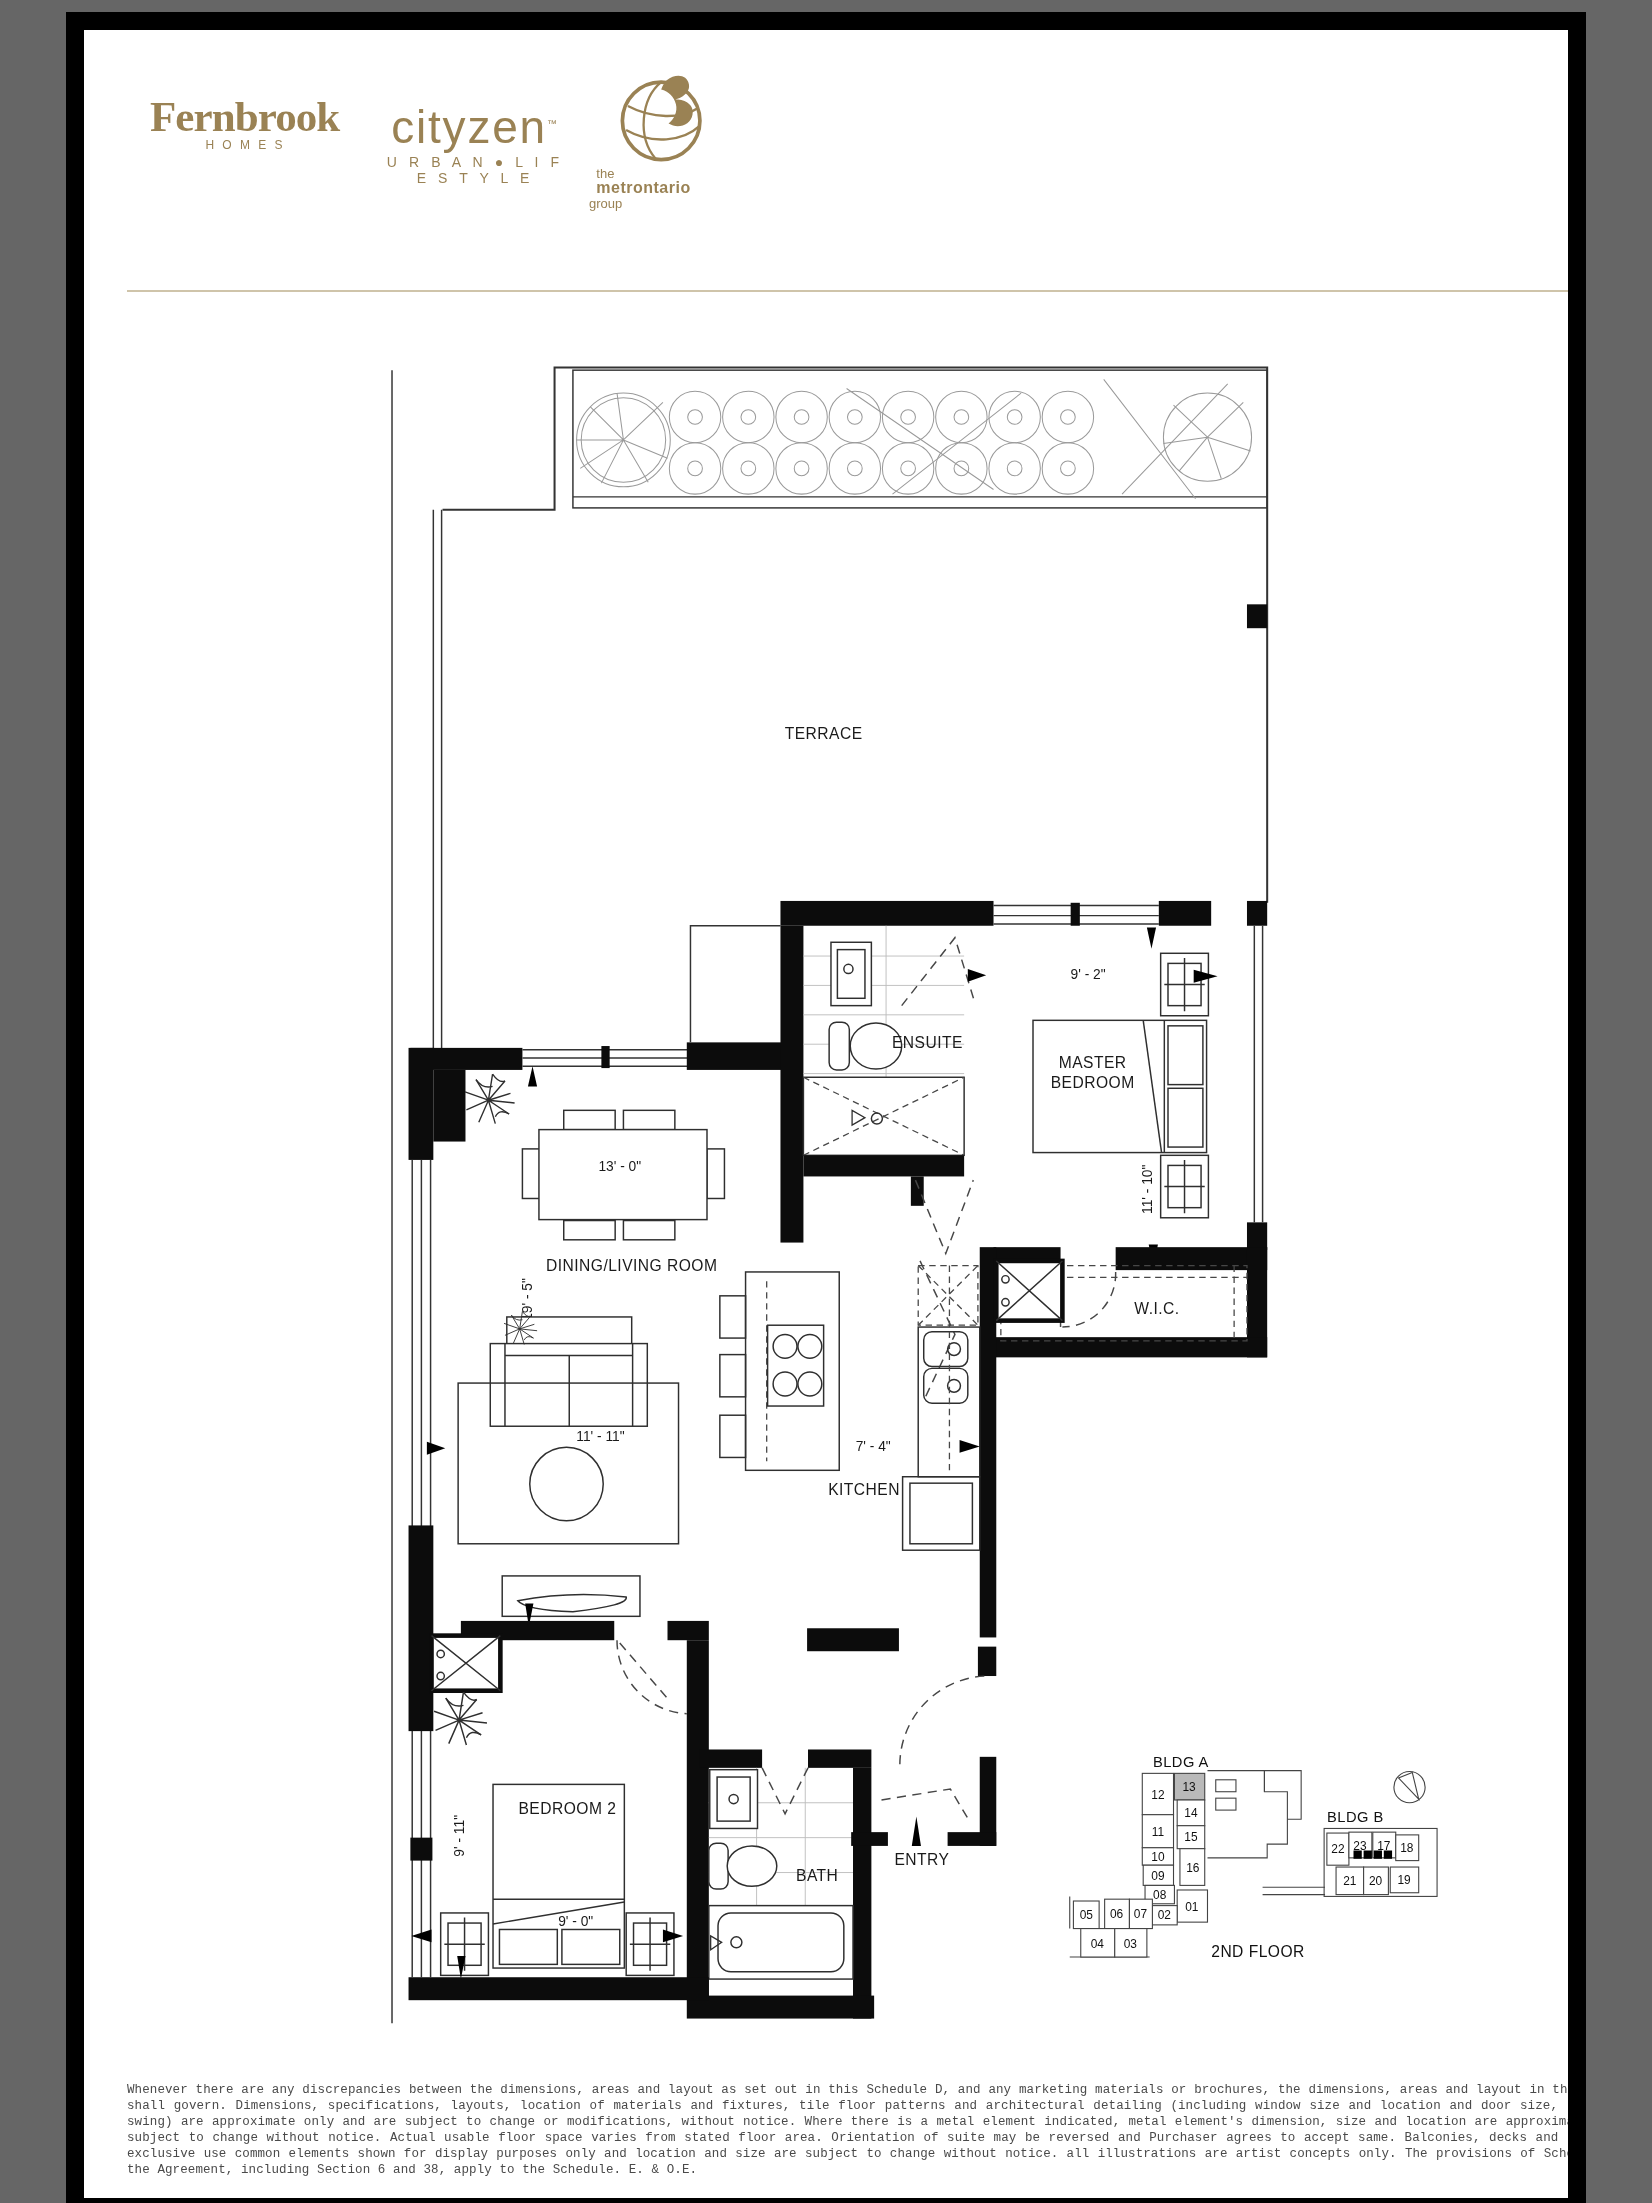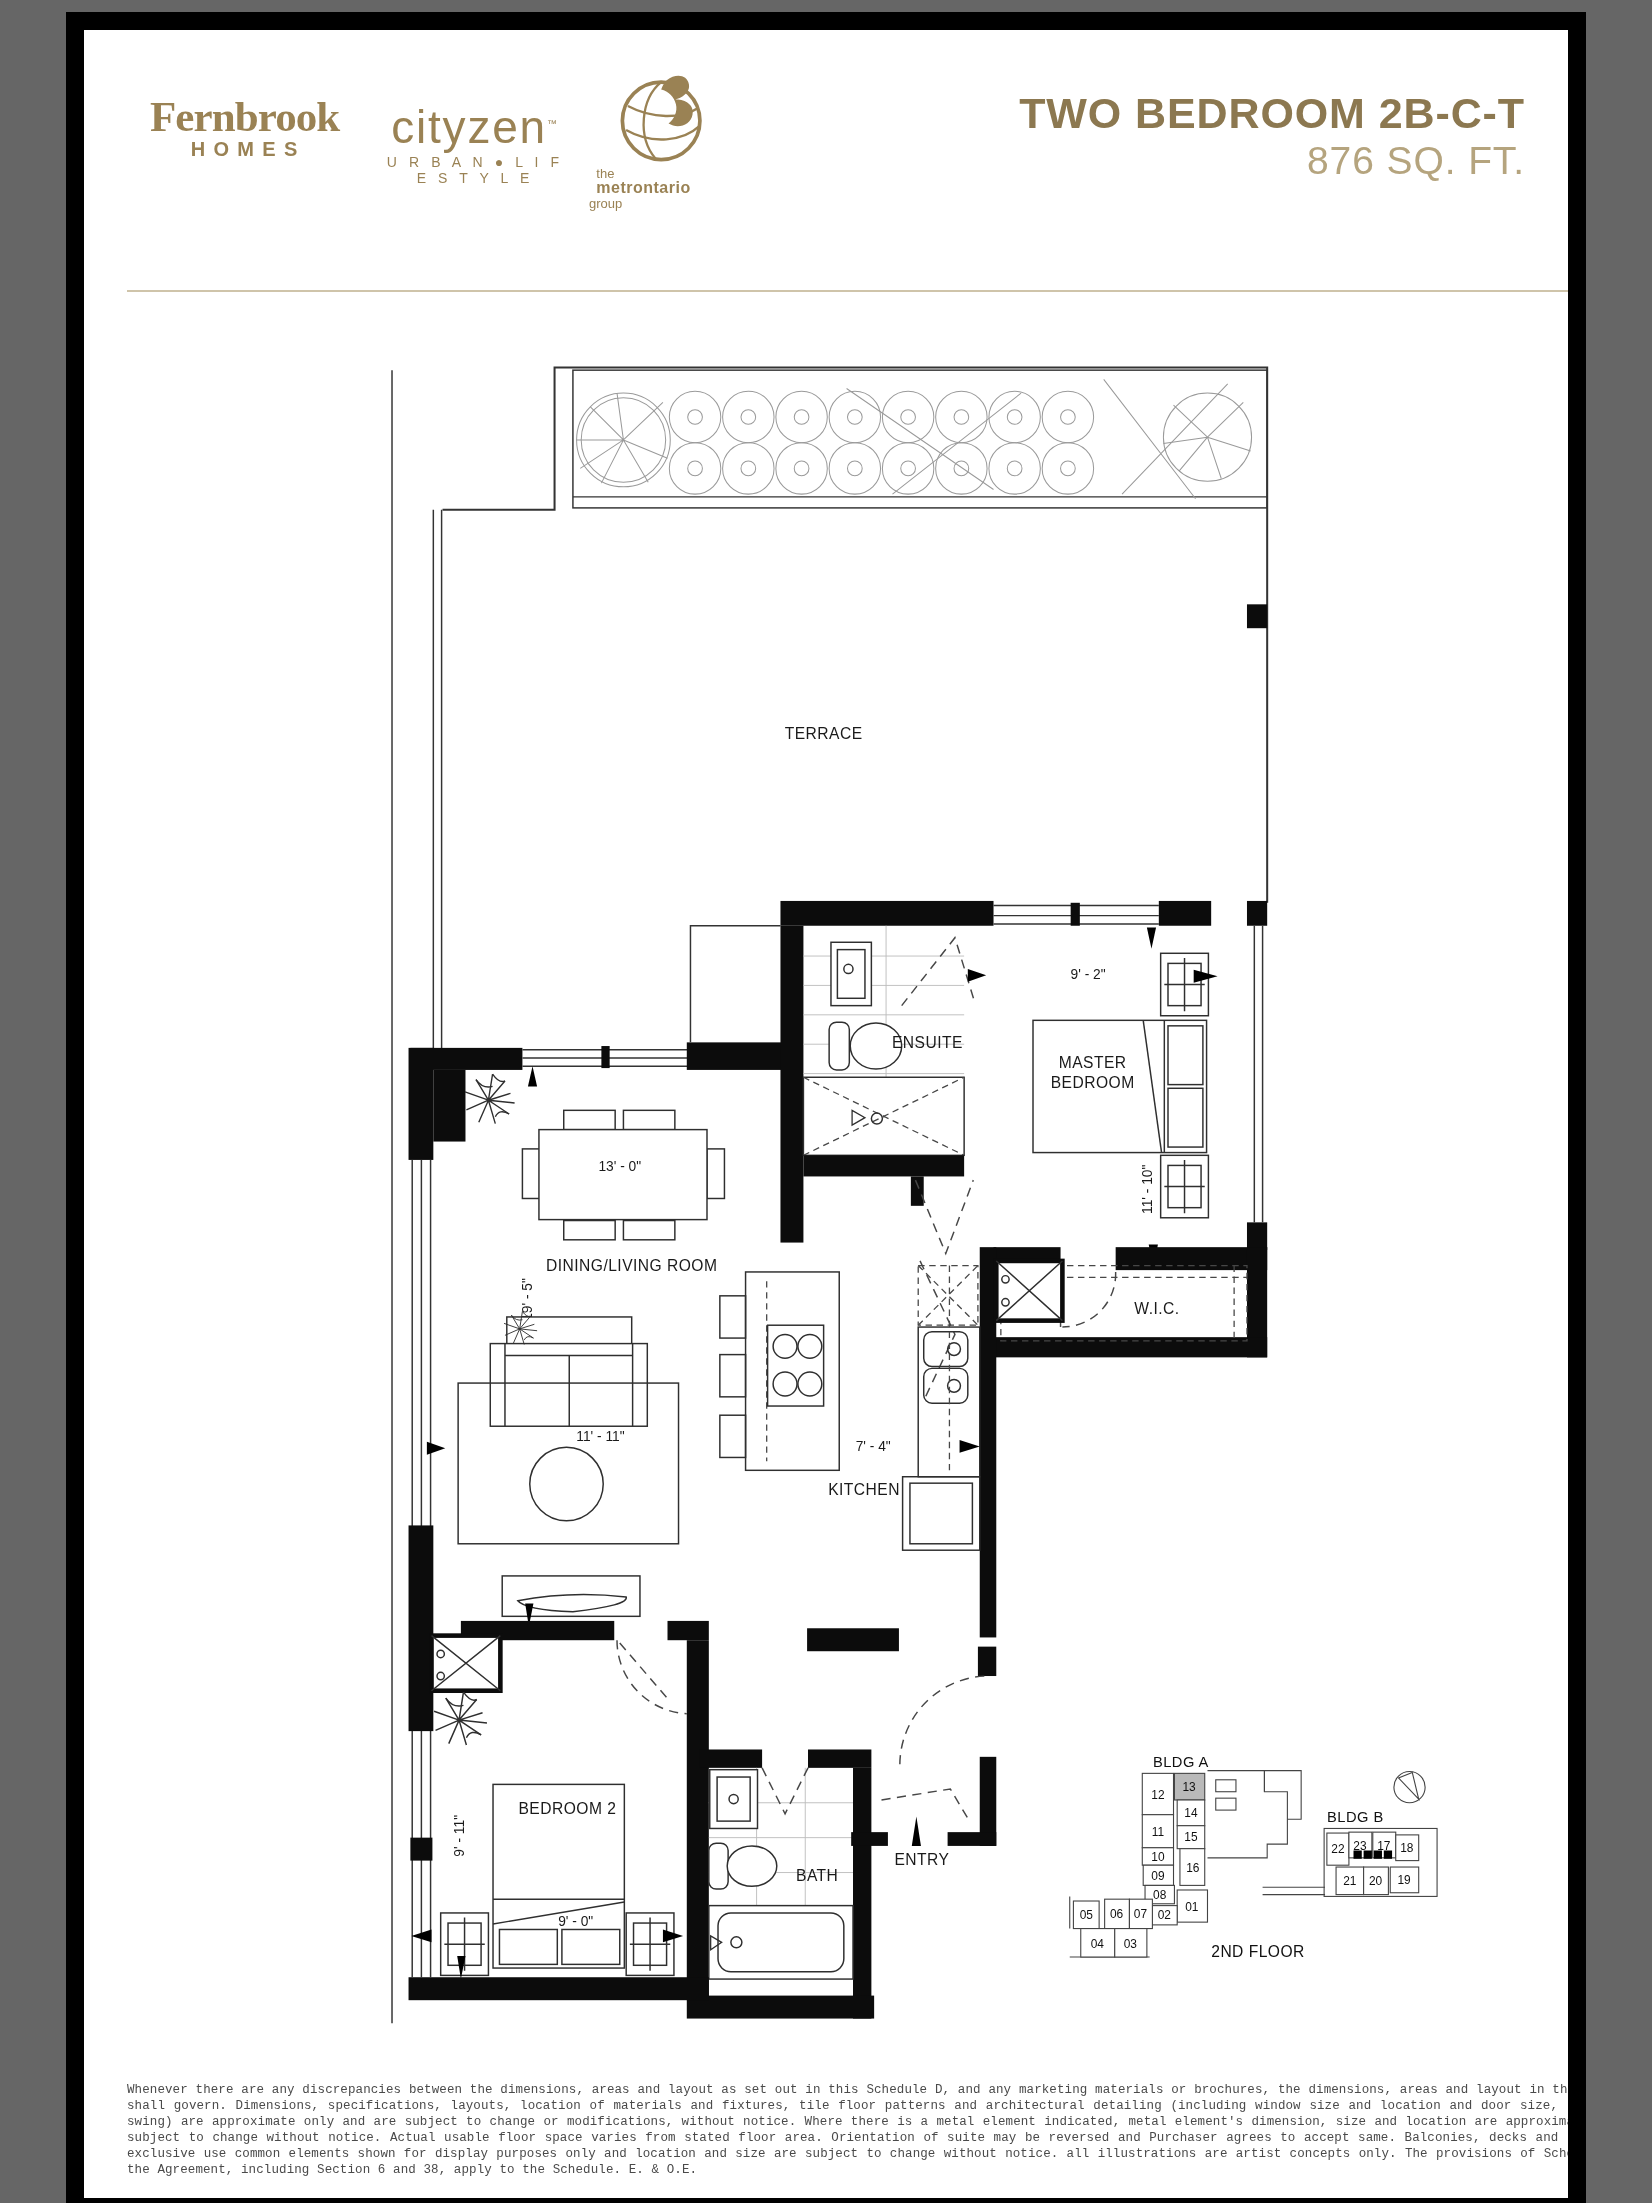--- a/index.html
+++ b/index.html
@@ -8,21 +8,21 @@
   }
   html,body{margin:0;padding:0;background:#666;}
   .page{position:relative;width:1520px;height:2204px;background:#fff;overflow:hidden;
         font-family:"Liberation Sans",sans-serif;margin:12px auto;}
   .frame{position:absolute;inset:0;border:18.4px solid #000;z-index:60;pointer-events:none;}
   .plan-svg{position:absolute;left:0;top:0;width:1653px;height:2204px;}
 
   
   .logo-fernbrook{position:absolute;left:84px;top:83px;width:188px;text-align:center;color:var(--c-gold);}
   .logo-fernbrook .fb-name{font-family:"Liberation Serif",serif;font-size:43px;font-weight:bold;letter-spacing:-0.9px;line-height:1;}
-  .logo-fernbrook .fb-sub{font-size:20px;font-weight:bold;letter-spacing:8.3px;margin-top:0px;text-indent:8.3px;}
+  .logo-fernbrook .fb-sub{font-size:12px;font-weight:normal;letter-spacing:8.3px;margin-top:0px;text-indent:8.3px;}
   .logo-cityzen{position:absolute;left:317px;top:92px;width:184px;text-align:center;color:var(--c-gold);}
   .logo-cityzen .cz-name{font-size:46px;font-weight:400;letter-spacing:1.8px;line-height:1;}
   .logo-cityzen .cz-tm{font-size:10px;vertical-align:super;}
   .logo-cityzen .cz-sub{font-size:14px;letter-spacing:4.1px;margin-top:3.7px;}
   .logo-metro{position:absolute;left:523px;top:59px;width:147px;color:var(--c-gold);}
   .logo-metro .mt-globe{display:block;margin:0 auto;}
   .logo-metro .mt-the{font-size:13px;line-height:1;margin-left:7.3px;}
   .logo-metro .mt-name{font-size:16px;font-weight:bold;letter-spacing:0.5px;line-height:1.05;margin-left:7.3px;}
   .logo-metro .mt-group{font-size:13px;text-align:left;margin-right:5.5px;line-height:1.1;}
   .title-block{position:absolute;right:61px;top:77px;text-align:right;}
@@ -76,24 +76,20 @@
       <path d="M50,12 C28,30 24,72 44,95" fill="none" stroke="#9a8254" stroke-width="2.5"></path>
       <path d="M14,38 C40,52 72,52 90,40" fill="none" stroke="#9a8254" stroke-width="2.5"></path>
       <path d="M12,64 C40,80 74,76 91,60" fill="none" stroke="#9a8254" stroke-width="2.5"></path>
       <path d="M56,10 C66,2 78,4 80,14 C82,23 72,30 64,31 C75,30 86,36 84,47 C82,59 68,63 58,57 C64,52 68,44 66,36 C64,28 58,22 50,20 C52,15 54,12 56,10 Z" fill="#9a8254"></path>
     </svg>
     <div class="mt-the">the</div>
     <div class="mt-name">metrontario</div>
     <div class="mt-group">group</div>
   </div>
 
-  <div class="title-block">
-    <div class="title-main">TWO BEDROOM 2B-C-T</div>
-    <div class="title-sub">876 SQ. FT.</div>
-  </div>
 
   <div class="gold-rule"></div>
 
   <svg class="plan-svg" viewBox="0 0 1800 2400">
     <defs>
       <g id="plant">
         <path class="plantln" d="M0,0 L16,-5 M0,0 L12,-14 M0,0 L3,-19 M0,0 L-9,-15 M0,0 L-17,-6 M0,0 L-16,7 M0,0 L-7,16 M0,0 L5,17 M0,0 L15,10 M0,0 L19,2"></path>
         <path class="plantln" d="M3,-19 Q8,-12 12,-14 M-9,-15 Q-4,-8 3,-10 M15,10 Q8,6 5,12"></path>
       </g>
       <g id="nightstand">

